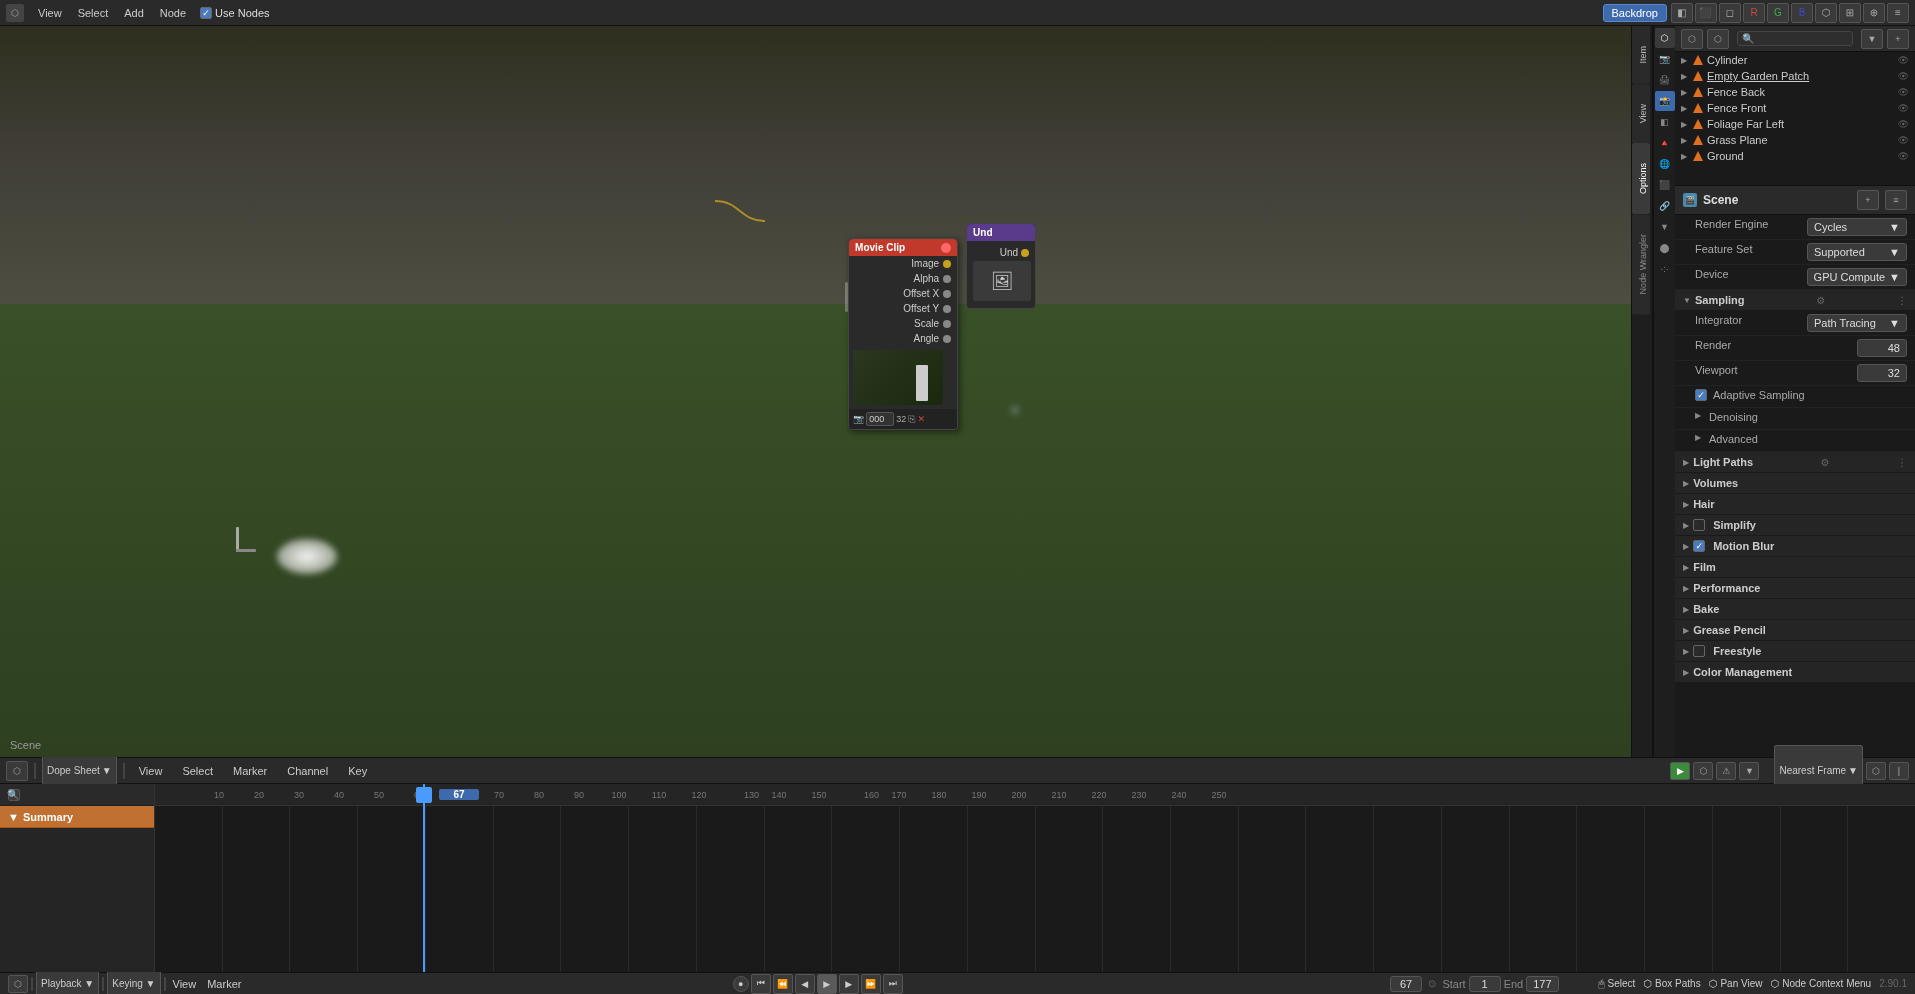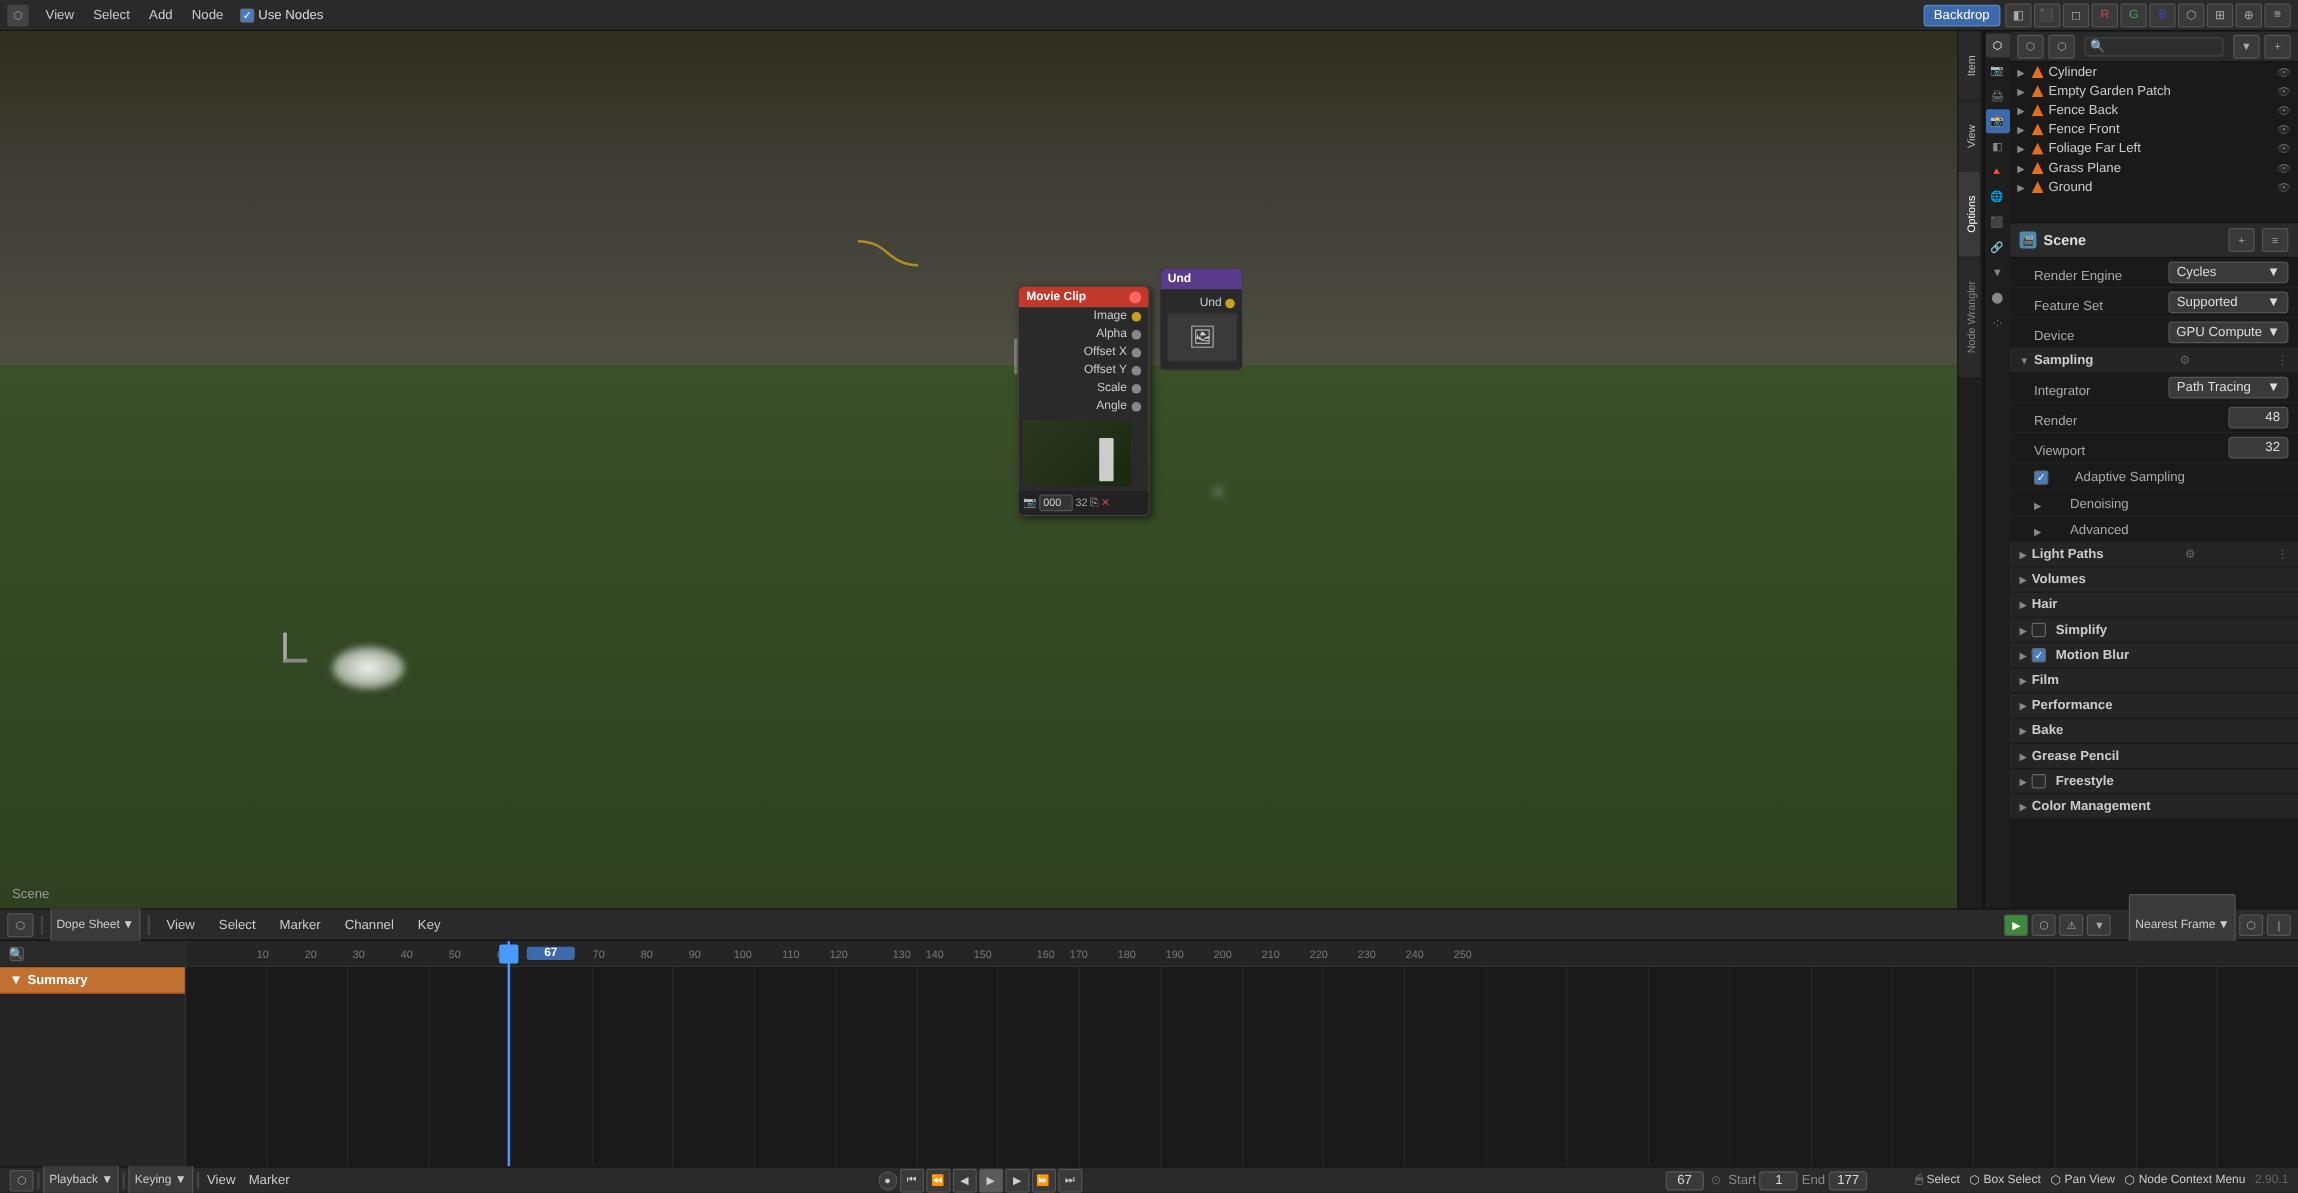--- a/index.html
+++ b/index.html
@@ -282,25 +282,24 @@
       font-size: 8px; color: #fff;
     }
     .scene-name {
       font-size: 12px;
       font-weight: bold;
       color: #ddd;
       flex: 1;
     }
     .prop-row {
       display: flex;
-      align-items: flex-end;
+      align-items: flex-start;
       padding: 3px 8px 3px 20px;
       border-bottom: 1px solid #222;
       min-height: 22px;
-      gap: 16px;
     }
     .prop-label {
       color: #aaa;
       flex: 1;
       font-size: 11px;
     }
     .prop-dropdown {
       background: #3a3a3a;
       border: 1px solid #555;
       border-radius: 3px;
@@ -689,21 +688,21 @@
 
         <div class="outliner-item">
           <span class="outliner-arrow">▶</span>
           <div class="tri-icon"></div>
           <span style="flex:1;">Cylinder</span>
           <span style="font-size:9px;color:#666;">👁</span>
         </div>
         <div class="outliner-item">
           <span class="outliner-arrow">▶</span>
           <div class="tri-icon"></div>
-          <span style="flex:1;">Empty Garden Patch</span>
+          <span style="flex:1;text-decoration:underline;">Empty Garden Patch</span>
           <span style="font-size:9px;color:#666;">👁</span>
         </div>
         <div class="outliner-item">
           <span class="outliner-arrow">▶</span>
           <div class="tri-icon"></div>
           <span style="flex:1;">Fence Back</span>
           <span style="font-size:9px;color:#666;">👁</span>
         </div>
         <div class="outliner-item">
           <span class="outliner-arrow">▶</span>
@@ -1025,21 +1024,21 @@
 
   <div style="flex:0 0 20px;"></div>
 
   <div style="display:flex;align-items:center;gap:8px;font-size:10px;">
     <div style="display:flex;align-items:center;gap:3px;">
       <span>🖱</span>
       <span>Select</span>
     </div>
     <div style="display:flex;align-items:center;gap:3px;">
       <span>⬡</span>
-      <span>Box Select</span>
+      <span>Box Paths</span>
     </div>
     <div style="display:flex;align-items:center;gap:3px;">
       <span>⬡</span>
       <span>Pan View</span>
     </div>
     <div style="display:flex;align-items:center;gap:3px;">
       <span>⬡</span>
       <span>Node Context Menu</span>
     </div>
     <div style="margin-left:auto;">

